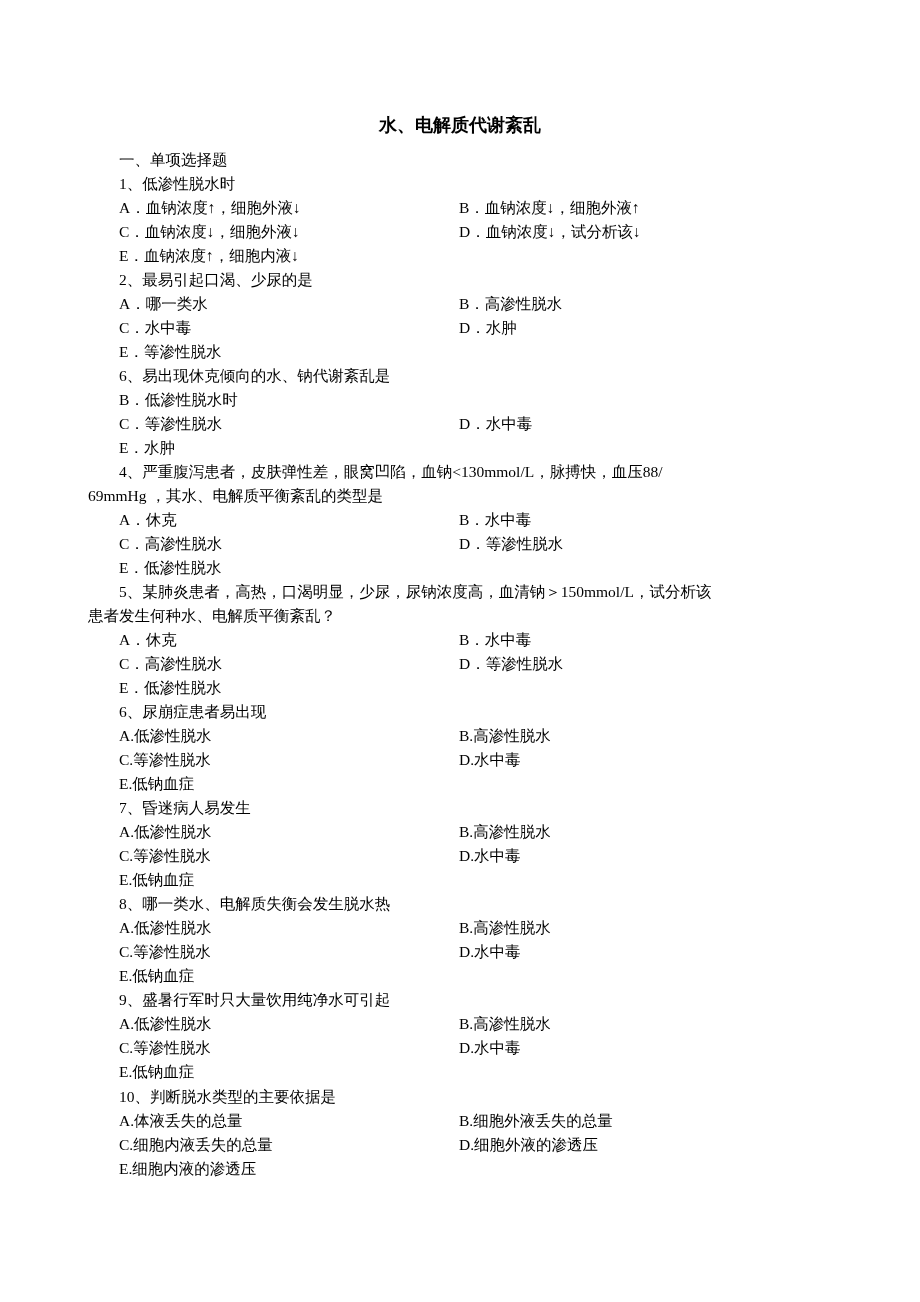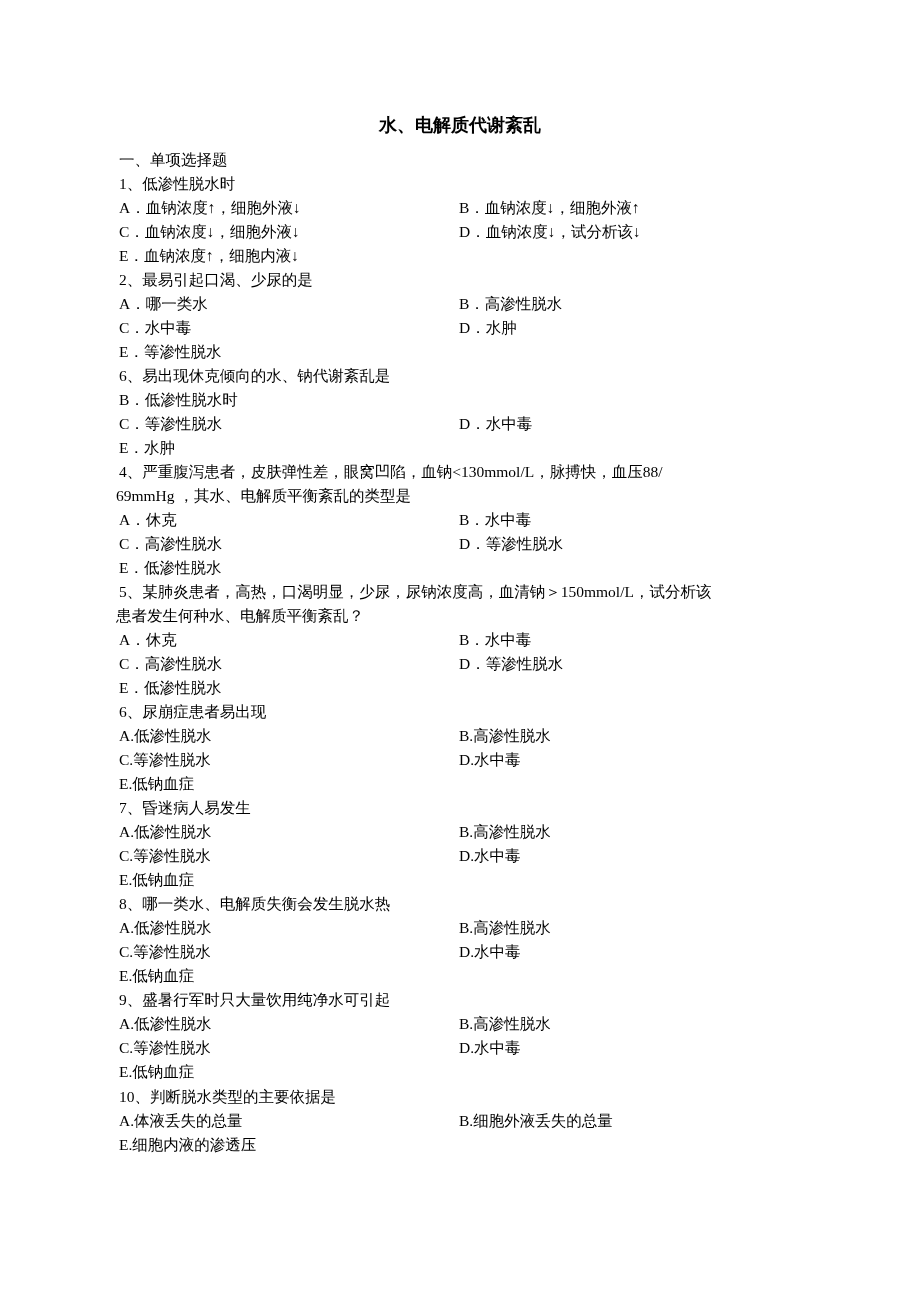--- a/index.html
+++ b/index.html
@@ -39,21 +39,20 @@
   }
   .opt-left {
     width: 340px;
     flex: none;
   }
   .opt-right {
     flex: 1;
   }
   .noindent {
     padding-left: 0;
-    margin-left: 28px;
   }
 </style>
 </head>
 <body>
 
 <div class="page">
   <div class="title">水、电解质代谢紊乱</div>
   <div class="indent line">一、单项选择题</div>
   <div id="questions">
       <div class="line indent">1、低渗性脱水时</div>
@@ -164,16 +163,20 @@
       </div>
       <div class="opt-row opts">
         <div class="opt-left line">E.低钠血症</div>
       </div>
       <div class="line indent">10、判断脱水类型的主要依据是</div>
       <div class="opt-row opts">
         <div class="opt-left line">A.体液丢失的总量</div>
         <div class="opt-right line">B.细胞外液丢失的总量</div>
       </div>
       <div class="opt-row opts">
+        <div class="opt-left line">C.细胞内液丢失的总量</div>
+        <div class="opt-right line">D.细胞外液的渗透压</div>
+      </div>
+      <div class="opt-row opts">
         <div class="opt-left line">E.细胞内液的渗透压</div>
       </div>
     </div>
 </div>
 
 </body></html>

